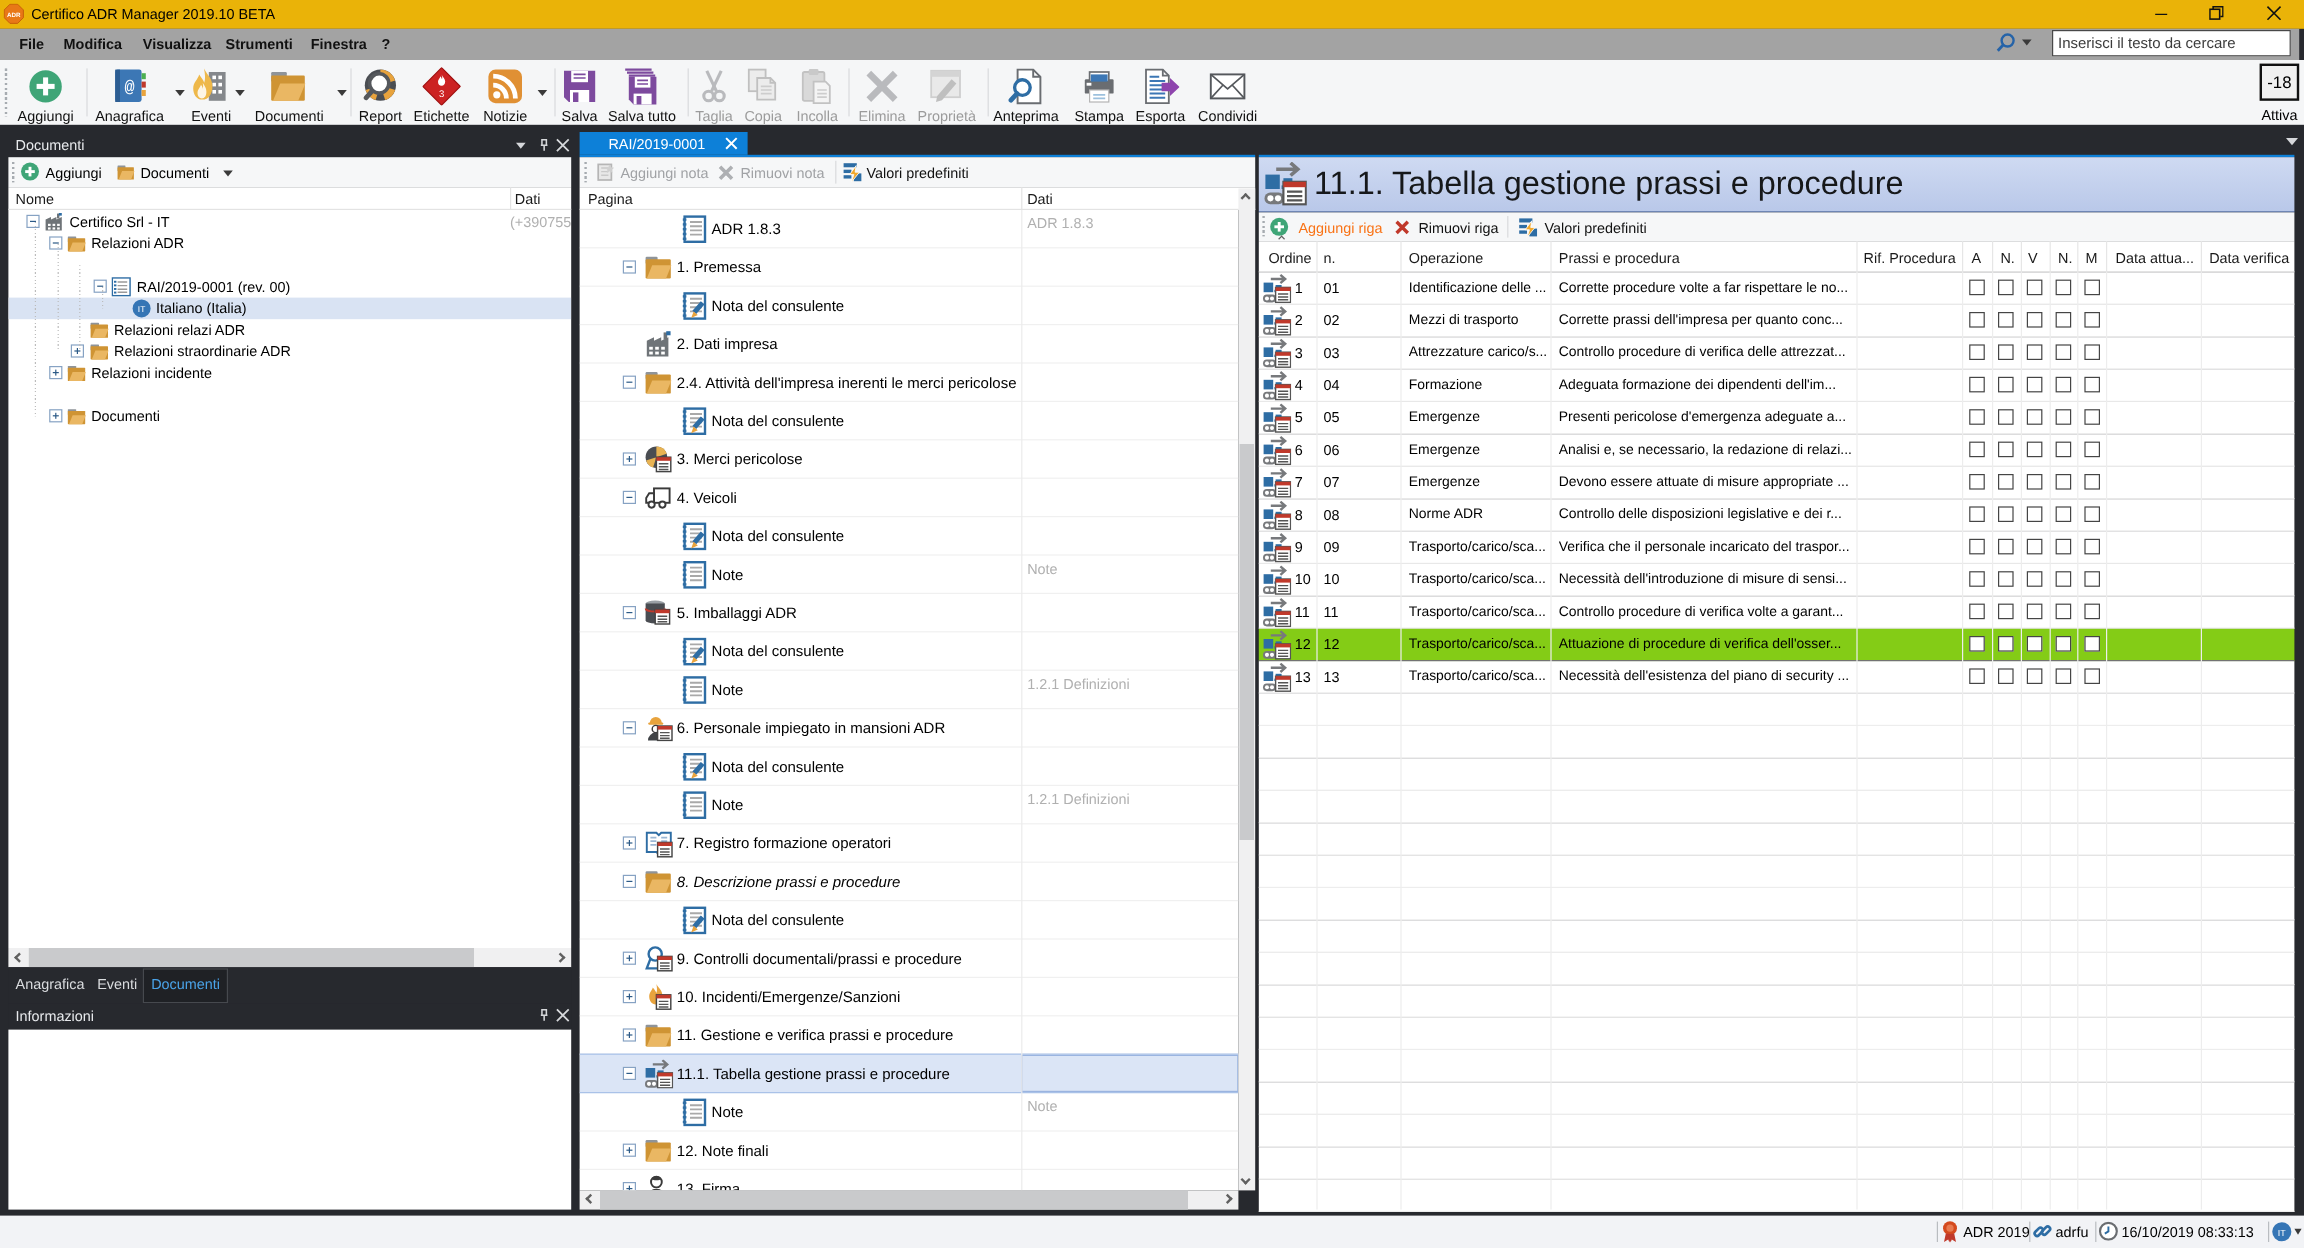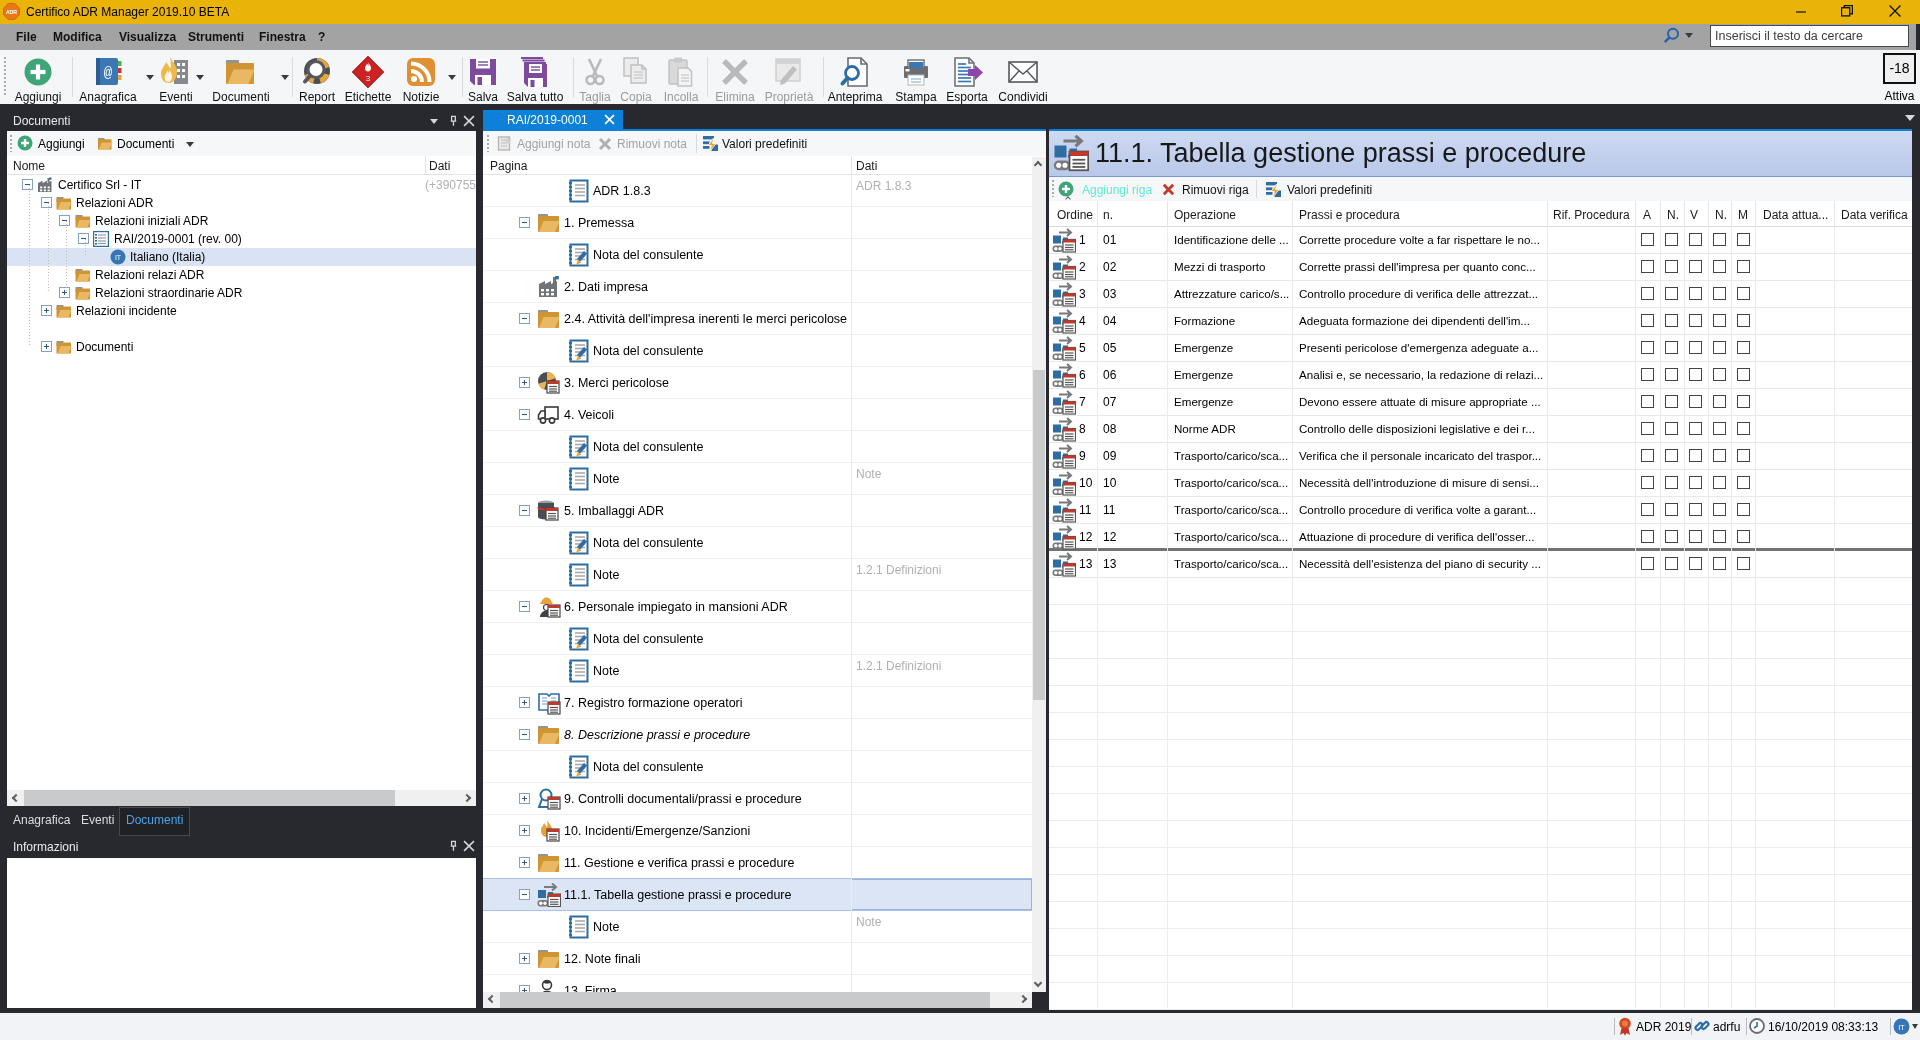--- a/index.html
+++ b/index.html
@@ -361,29 +361,20 @@
 </div>
 <div class="trow" style="top:19px;height:18px;">
 <div class="expander" style="left:34px;top:3px;"></div>
 <svg class="abs" style="left:49px;top:1px" width="16" height="16" viewBox="0 0 16 16">
             <rect x="0.5" y="2" width="7" height="5" rx="0.5" fill="#8f9499"></rect>
             <rect x="0.5" y="3.5" width="14.5" height="11" rx="0.5" fill="#cf9434"></rect>
             <path d="M1.5 14.5 L4.5 7 h11 L12.5 14.5 z" fill="#eab763"></path>
           </svg>
 <div class="tx" style="left:69px;top:2px;">Relazioni ADR</div>
 </div>
-<div class="trow" style="top:37px;height:18px;">
-<div class="expander" style="left:52px;top:3px;"></div>
-<svg class="abs" style="left:68px;top:1px" width="16" height="16" viewBox="0 0 16 16">
-            <rect x="0.5" y="2" width="7" height="5" rx="0.5" fill="#8f9499"></rect>
-            <rect x="0.5" y="3.5" width="14.5" height="11" rx="0.5" fill="#cf9434"></rect>
-            <path d="M1.5 14.5 L4.5 7 h11 L12.5 14.5 z" fill="#eab763"></path>
-          </svg>
-<div class="tx" style="left:88px;top:2px;">Relazioni iniziali ADR</div>
-</div>
 <div class="trow" style="top:55px;height:18px;">
 <div class="expander" style="left:71px;top:3px;"></div>
 <svg class="abs" style="left:86px;top:1px" width="16" height="16" viewBox="0 0 16 16">
             <rect x="0.5" y="0.5" width="15" height="15" fill="#fff" stroke="#2e6da4" stroke-width="1.4"></rect>
             <g stroke="#9a9a9a" stroke-width="1.2">
               <line x1="5" y1="4" x2="13" y2="4"></line>
               <line x1="5" y1="7" x2="13" y2="7"></line>
               <line x1="5" y1="10" x2="13" y2="10"></line>
               <line x1="5" y1="12.5" x2="13" y2="12.5"></line>
             </g>
@@ -977,21 +968,21 @@
         </g>
       </svg>
 <div class="tx" style="left:46px;top:34px;font-size:27px;color:#16181a;">11.1. Tabella gestione prassi e procedure</div>
 <div class="abs" style="left:0;top:73px;width:863px;height:24px;background:#f6f7f8;"></div>
 <div class="grip" style="left:3px;top:76px;height:17px;"></div>
 <svg class="abs" style="left:9px;top:77px" width="16" height="16" viewBox="0 0 16 16">
         <circle cx="8" cy="8" r="7.5" fill="#3fa577"></circle>
         <rect x="4" y="6.8" width="8" height="2.4" fill="#fff"></rect>
         <rect x="6.8" y="4" width="2.4" height="8" fill="#fff"></rect>
       </svg>
-<div class="tx" style="left:33px;top:79px;color:#5eead4;">Aggiungi riga</div>
+<div class="tx" style="left:33px;top:79px;color:#f97316;">Aggiungi riga</div>
 <svg class="abs" style="left:112px;top:78px" width="15" height="15" viewBox="0 0 16 16">
         <path d="M3 3 L13 13 M13 3 L3 13" stroke="#c0392b" stroke-width="3"></path>
       </svg>
 <div class="tx" style="left:133px;top:79px;color:#111;">Rimuovi riga</div>
 <div class="abs" style="left:207px;top:76px;width:1px;height:18px;background:#d9dadc;"></div>
 <svg class="abs" style="left:216px;top:77px" width="16" height="17" viewBox="0 0 16 17">
         <rect x="1" y="1" width="11" height="3.4" fill="#2e6da4"></rect>
         <rect x="1" y="6.4" width="6.5" height="2.8" fill="#2e6da4"></rect>
         <rect x="1" y="11" width="6.5" height="2.8" fill="#2e6da4"></rect>
         <rect x="9.5" y="9.5" width="6.5" height="6.5" fill="#2e6da4"></rect>
@@ -1335,21 +1326,21 @@
 <div class="tx" style="left:30px;top:6px;">11</div>
 <div class="tx" style="left:54px;top:6px;">11</div>
 <div class="abs" style="left:125px;top:6px;width:117px;overflow:hidden;white-space:nowrap;font-size:11.6px;">Trasporto/carico/sca...</div>
 <div class="abs" style="left:250px;top:6px;width:247px;overflow:hidden;white-space:nowrap;font-size:11.6px;">Controllo procedure di verifica volte a garant...</div>
 <div class="ck" style="left:591.5px;top:6px;"></div>
 <div class="ck" style="left:616.0px;top:6px;"></div>
 <div class="ck" style="left:640.2px;top:6px;"></div>
 <div class="ck" style="left:664.0px;top:6px;"></div>
 <div class="ck" style="left:687.8px;top:6px;"></div>
 </div>
-<div class="trow" style="top:420px;height:27px;background:#ffffff;border-bottom:3px solid #737373;">
+<div class="trow" style="top:420px;height:27px;background:#84cc16;border-bottom:1px solid #737373;">
 <svg class="abs" style="left:3px;top:1px" width="24" height="25" viewBox="0 0 24 24">
           <path d="M7 4 h12 m-4 -3.5 l4 3.5 -4 3.5" fill="none" stroke="#77797c" stroke-width="2"></path>
           <rect x="1" y="7" width="8" height="8" fill="#2e6da4"></rect>
           <rect x="11" y="9" width="5" height="2.6" fill="#2e6da4"></rect>
           <rect x="10" y="13" width="3" height="2" fill="#2e6da4"></rect>
           <rect x="0.5" y="17" width="11" height="6.5" rx="3.2" fill="#77797c"></rect>
           <circle cx="3.8" cy="20.2" r="1.7" fill="#fff"></circle>
           <circle cx="8" cy="20.2" r="1.7" fill="#fff"></circle>
           <g transform="translate(11,11)">
             <rect x="0" y="0" width="12.5" height="12.5" fill="#fff" stroke="#555" stroke-width="1.2"></rect>

